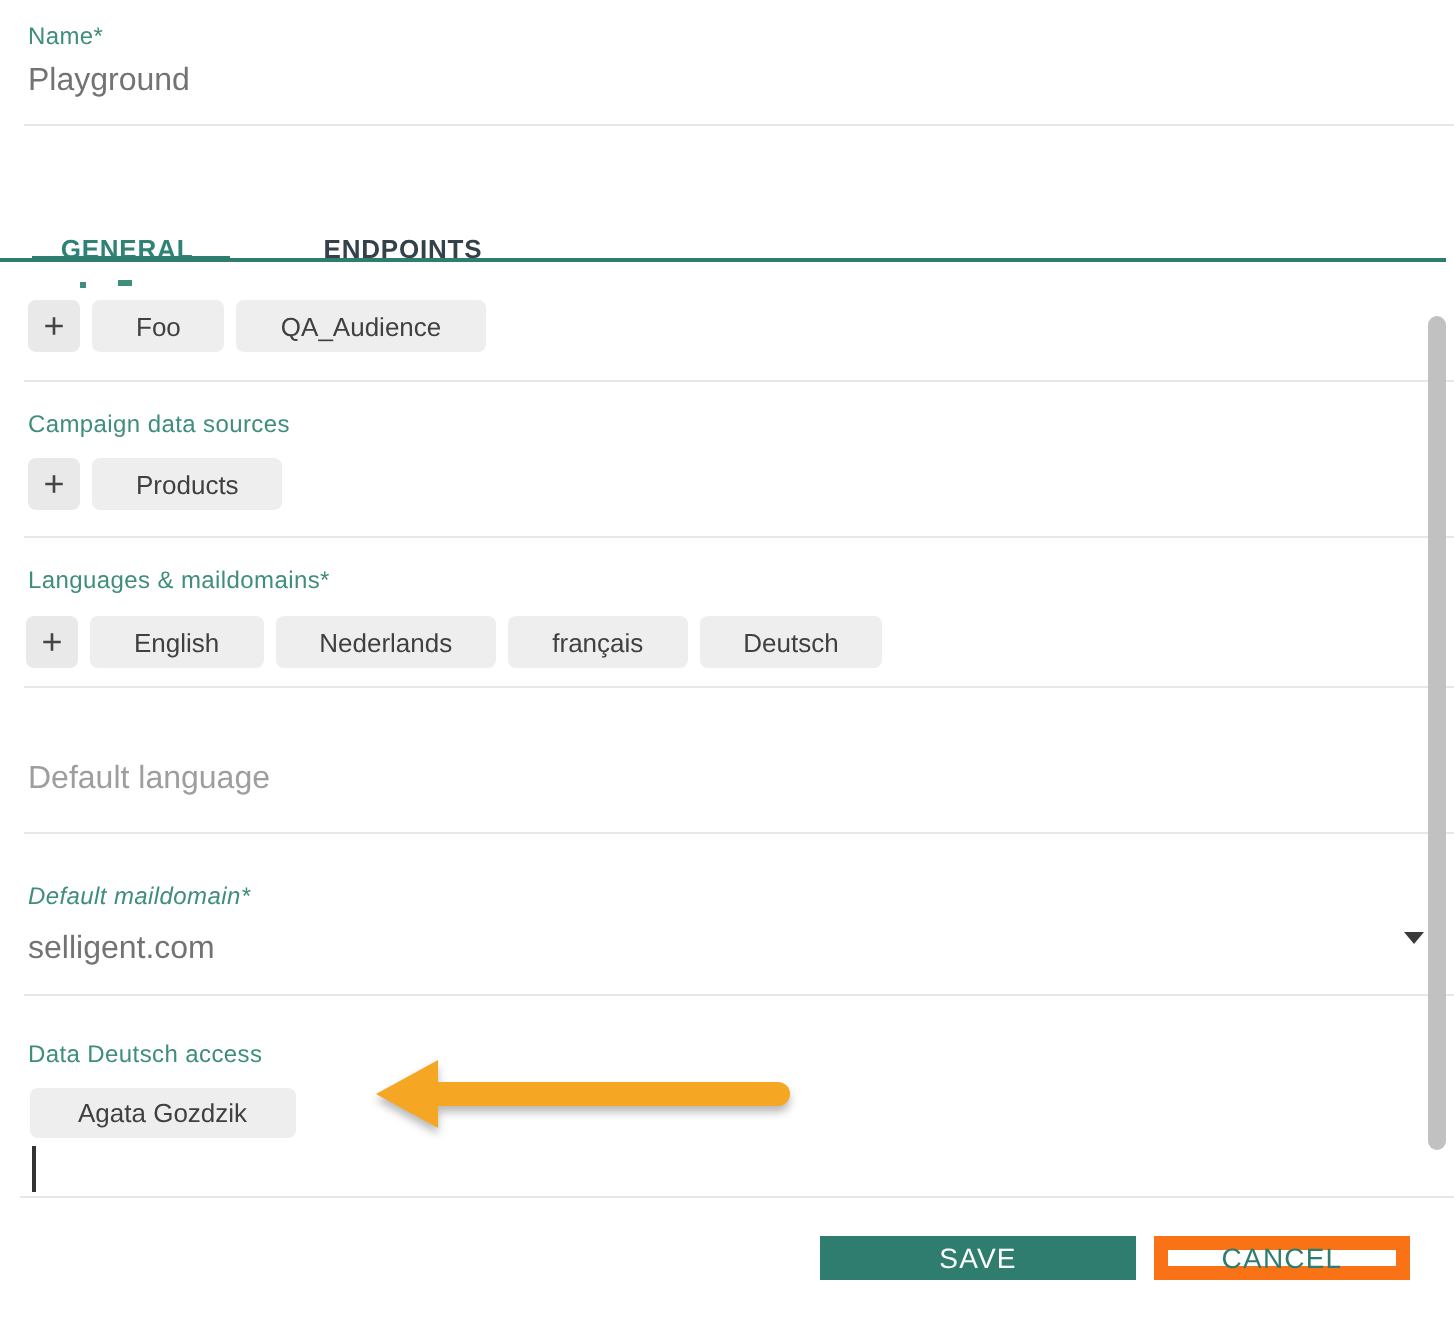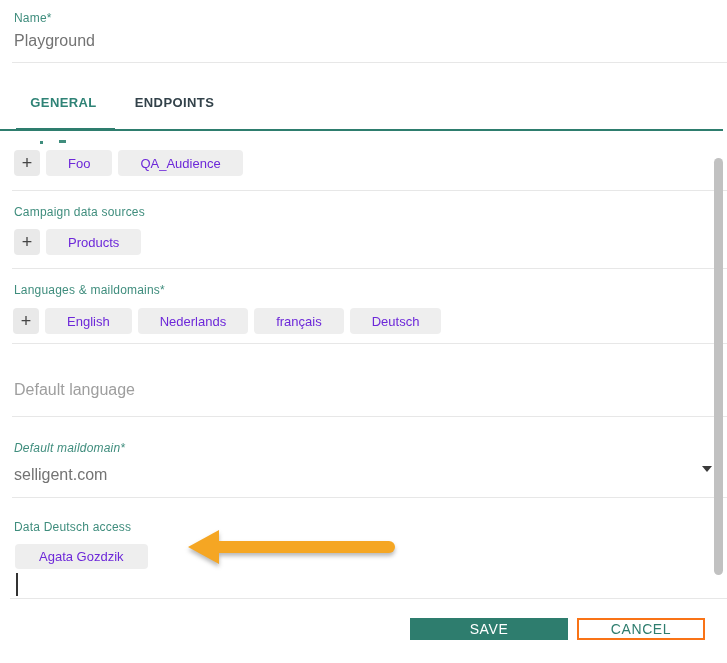--- a/index.html
+++ b/index.html
@@ -12,44 +12,44 @@
     color:#424242;
   }
   .abs { position:absolute; }
 
   .field-label { font-size:12px; color:#3f8d7d; letter-spacing:.2px; }
   .field-value { font-size:16px; color:#737373; }
 
   .divider { position:absolute; left:12px; right:0; height:1px; background:#e7e7e7; }
 
   
-  .tabs { position:absolute; left:12px; top:84px; display:flex; gap:12px; }
+  .tabs { position:absolute; left:12px; top:106px; display:flex; }
   .tab {
     height:36px; display:flex; align-items:center; justify-content:center;
     font-size:13px; font-weight:700; letter-spacing:.4px; color:#33424a;
     cursor:pointer;
   }
   .tab.t1 { width:103px; color:#2f8376; }
-  .tab.t2 { width:95px; }
+  .tab.t2 { width:95px;margin-left:39px; }
   .tab.t3 { width:161px; }
   .tabs-baseline { position:absolute; left:0; right:4px; top:129px; height:2px; background:#2e7d6e; }
   .tab-active-underline { position:absolute; left:16px; top:128px; width:99px; height:3px; background:#2e7d6e; }
 
   
   .frag { position:absolute; background:#3f8d7d; }
 
   
   .chip-row { position:absolute; display:flex; gap:6px; align-items:center; }
   .add-btn {
     width:26px; height:26px; background:#e9e9e9; border:none; border-radius:4px;
     font-size:18px; line-height:24px; color:#444; cursor:pointer;
     display:flex; align-items:center; justify-content:center; font-family:inherit;
   }
   .chip {
-    height:26px; background:#eeeeee; border-radius:4px; color:#6d28d9;
+    height:26px; background:#eeeeee; border-radius:4px; color:#404040;
     font-size:13px; display:flex; align-items:center; padding:0 22px;
     white-space:nowrap; cursor:pointer;text-align:right;
   }
   .chip.small { height:25px; padding:0 24px; }
 
   .placeholder-input {
     position:absolute; left:14px; top:375px; width:540px; height:30px;
     border:none; outline:none; font-size:16px; font-family:inherit; color:#404040;
     background:transparent;
   }
@@ -72,21 +72,21 @@
 
   .text-caret { position:absolute; left:16px; top:573px; width:2px; height:23px; background:#333; }
 
   
   .btn {
     position:absolute; top:618px; height:22px; font-size:14px; font-weight:500;
     letter-spacing:.6px; font-family:inherit; cursor:pointer;
     display:flex; align-items:center; justify-content:center;
   }
   .btn-save { left:410px; width:158px; background:#2e7d6e; color:#ffffff; border:none; }
-  .btn-cancel { left:577px; width:128px; background:#ffffff; color:#2e7d6e; border:2px solid #f97316; }
+  .btn-cancel { left:577px; width:128px; background:#ffffff; color:#2e7d6e; border:7px solid #f97316; }
 
   .scroll-thumb { position:absolute; left:714px; top:158px; width:9px; height:417px;
     background:#c1c1c1; border-radius:5px; cursor:pointer; }
 </style>
 </head>
 <body>
 
 <div>
 
   <div class="abs field-label" style="left:14px; top:11px;">Name*</div>

